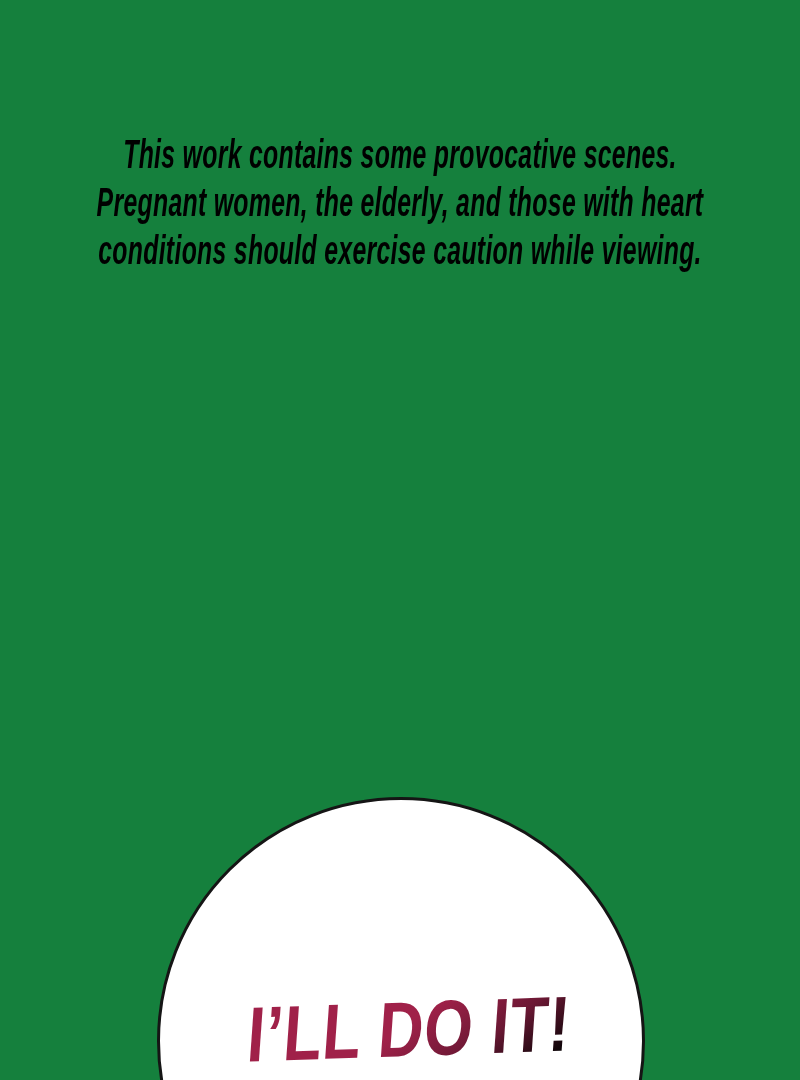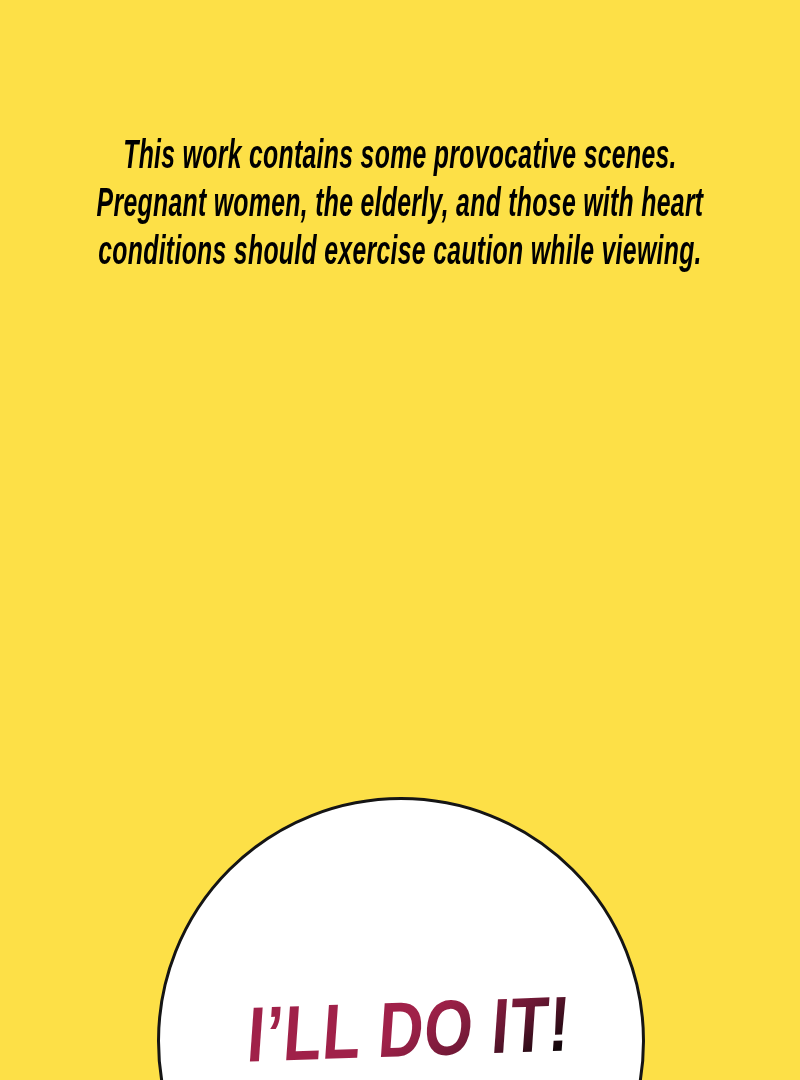--- a/index.html
+++ b/index.html
@@ -59,21 +59,21 @@
     letter-spacing: 1px;
     
     -webkit-background-clip: text;
     background-clip: text;
     color: transparent;
   }
 </style>
 </head>
 <body>
 
-<div class="page" style="background: #fde047;">
+<div class="page" style="background: #15803d;">
 
   <div class="warning-block" style="color: rgb(0, 0, 0);">
     <div>This work contains some provocative scenes.</div>
     <div>Pregnant women, the elderly, and those with heart</div>
     <div>conditions should exercise caution while viewing.</div>
   </div>
 
   <div class="speech-bubble" style="border-color: rgb(21, 21, 21);">
     <div class="speech-text" style="background-image: linear-gradient(150deg, rgb(160, 33, 73) 0%, rgb(160, 33, 73) 48%, rgb(107, 24, 52) 72%, rgb(13, 5, 8) 94%);">I’LL DO IT!</div>
   </div>

